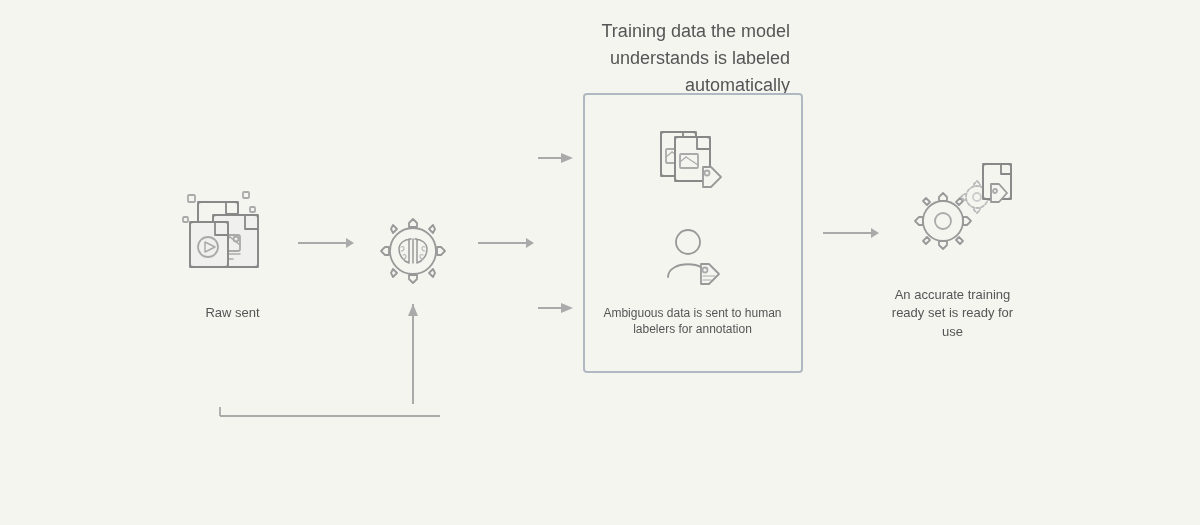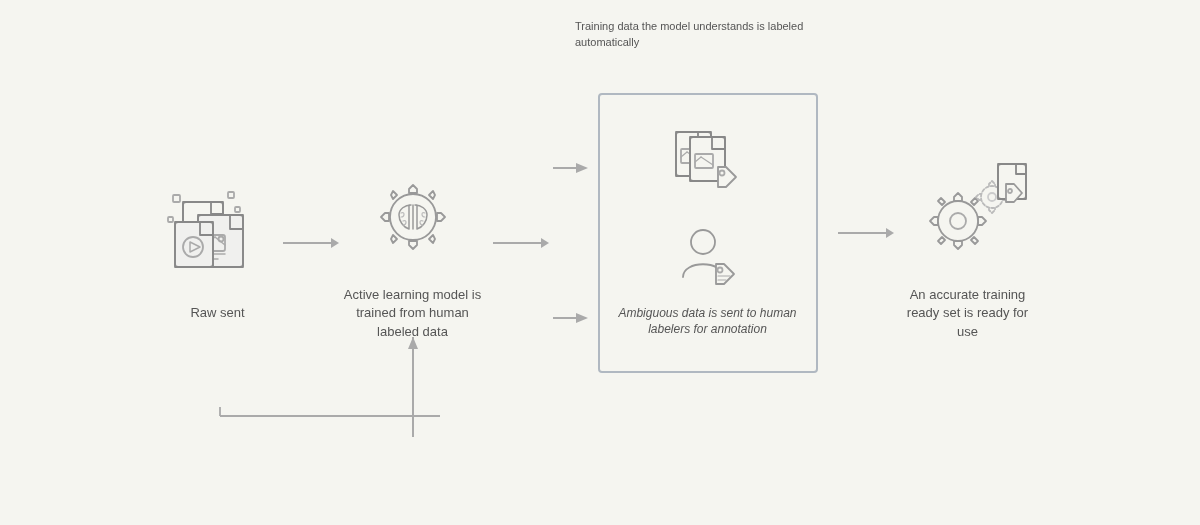--- a/index.html
+++ b/index.html
@@ -208,40 +208,39 @@
               <line x1="0" y1="-12" x2="0" y2="12" stroke="#999" stroke-width="1.5"></line>
 
               <path d="M-12,-4 C-8,-6 -8,0 -12,0" fill="none" stroke="#bbb" stroke-width="1.2"></path>
               <path d="M-10,4 C-6,2 -6,8 -10,8" fill="none" stroke="#bbb" stroke-width="1.2"></path>
 
               <path d="M12,-4 C8,-6 8,0 12,0" fill="none" stroke="#bbb" stroke-width="1.2"></path>
               <path d="M10,4 C6,2 6,8 10,8" fill="none" stroke="#bbb" stroke-width="1.2"></path>
             </g>
           </svg>
         </div>
-        <div class="step-label" style="max-width:140px;">Active learning model is trained from human labeled data</div>
 
         <div style="position:absolute; bottom:-120px; left:50%; transform:translateX(-50%);">
           <svg width="20" height="120" viewBox="0 0 20 120">
             <line x1="10" y1="0" x2="10" y2="100" stroke="#aaa" stroke-width="2"></line>
 
             <polygon points="10,0 5,12 15,12" fill="#aaa"></polygon>
           </svg>
         </div>
       </div>
 
       <div class="arrow">
         <div class="arrow-line"></div>
       </div>
 
       <div class="middle-section" style="position:relative; margin-top: -40px;">
 
-        <div style="position:absolute; top:-75px; left:50%; transform:translateX(-50%); text-align:left; color:#555; font-size:11px; line-height:1.5; width:230px;">Training data the model understands is labeled automatically</div>
-
-        <div style="position:relative; display:flex; align-items:flex-end;font-style:italic;">
+        <div style="position:absolute; top:-75px; left:50%; transform:translateX(-50%); text-align:right; color:#555; font-size:18px; line-height:1.5; width:230px;">Training data the model understands is labeled automatically</div>
+
+        <div style="position:relative; display:flex; align-items:center;">
 
           <div style="display:flex; flex-direction:column; justify-content:space-around; height:260px; margin-right:0;">
 
             <div style="display:flex; align-items:center;">
               <svg width="35" height="12" viewBox="0 0 35 12">
                 <line x1="0" y1="6" x2="27" y2="6" stroke="#aaa" stroke-width="2"></line>
                 <polygon points="35,6 23,1 23,11" fill="#aaa"></polygon>
               </svg>
             </div>
 

